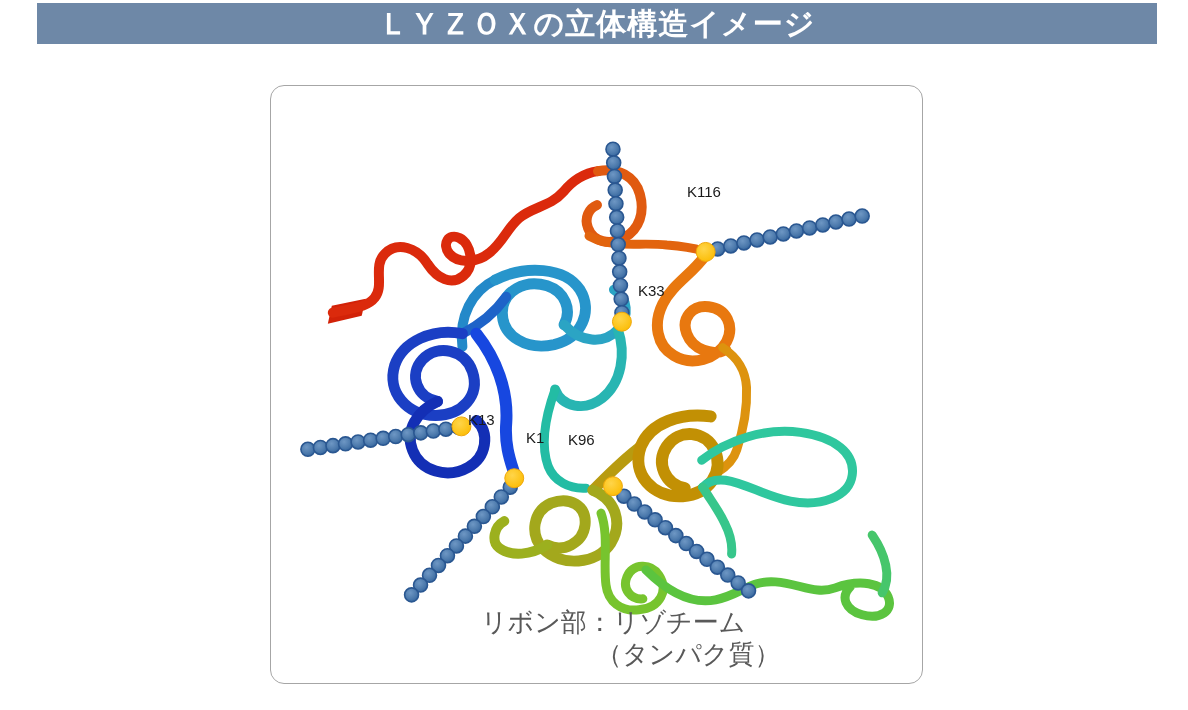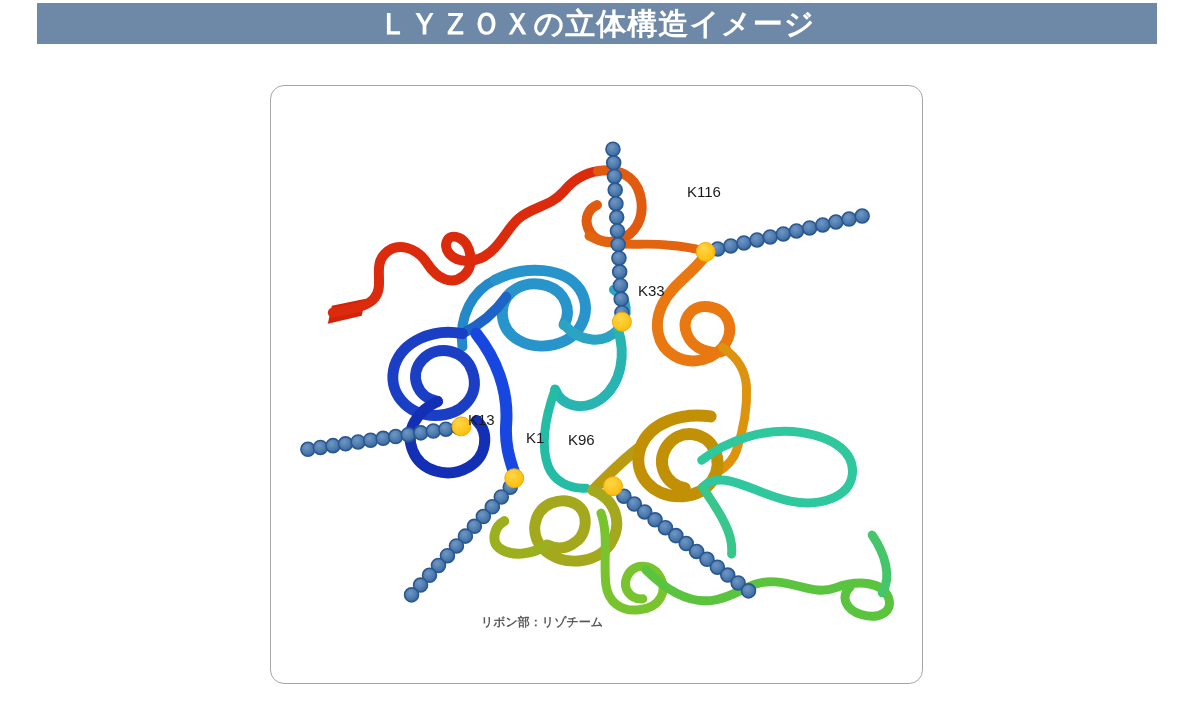--- a/index.html
+++ b/index.html
@@ -5,21 +5,21 @@
   html,body{margin:0;padding:0;background:#ffffff;}
   #stage{position:relative;width:1188px;height:710px;background:#ffffff;overflow:hidden;
          font-family:"Liberation Sans","DejaVu Sans",sans-serif;}
   .banner{position:absolute;left:37px;top:3px;width:1120px;height:41px;background:#6E88A7;
           display:flex;align-items:center;justify-content:center;}
   .banner .title{color:#ffffff;font-size:30px;font-weight:bold;letter-spacing:1px;line-height:41px;}
   .panel{position:absolute;left:270px;top:57px;width:653px;height:599px;background:#ffffff;
          border:1px solid #A6A6A6;border-radius:14px;box-sizing:border-box;overflow:hidden;margin-top:28px;}
   .panel svg{position:absolute;left:0;top:0;width:100%;height:100%;}
   .res-label{position:absolute;font-size:15px;color:#1A1A1A;white-space:nowrap;}
-  .caption{position:absolute;left:481px;top:606px;color:#595959;font-weight:bold;font-size:12px;line-height:32px;}
+  .caption{position:absolute;left:481px;top:606px;color:#595959;font-weight:normal;font-size:26px;line-height:32px;}
   .caption .indent{padding-left:115px;}
 </style>
 </head>
 <body>
 
 <div id="stage">
 
   <div class="banner">
     <span class="title">ＬＹＺＯＸの立体構造イメージ</span>
   </div>
@@ -158,15 +158,16 @@
 
     <span class="res-label" style="left:416px;top:97px">K116</span>
     <span class="res-label" style="left:367px;top:196px">K33</span>
     <span class="res-label" style="left:197px;top:325px">K13</span>
     <span class="res-label" style="left:255px;top:343px">K1</span>
     <span class="res-label" style="left:297px;top:345px">K96</span>
   </div>
 
   <div class="caption">
     <div>リボン部：リゾチーム</div>
+    <div class="indent">（タンパク質）</div>
   </div>
 
 </div>
 
 </body></html>

